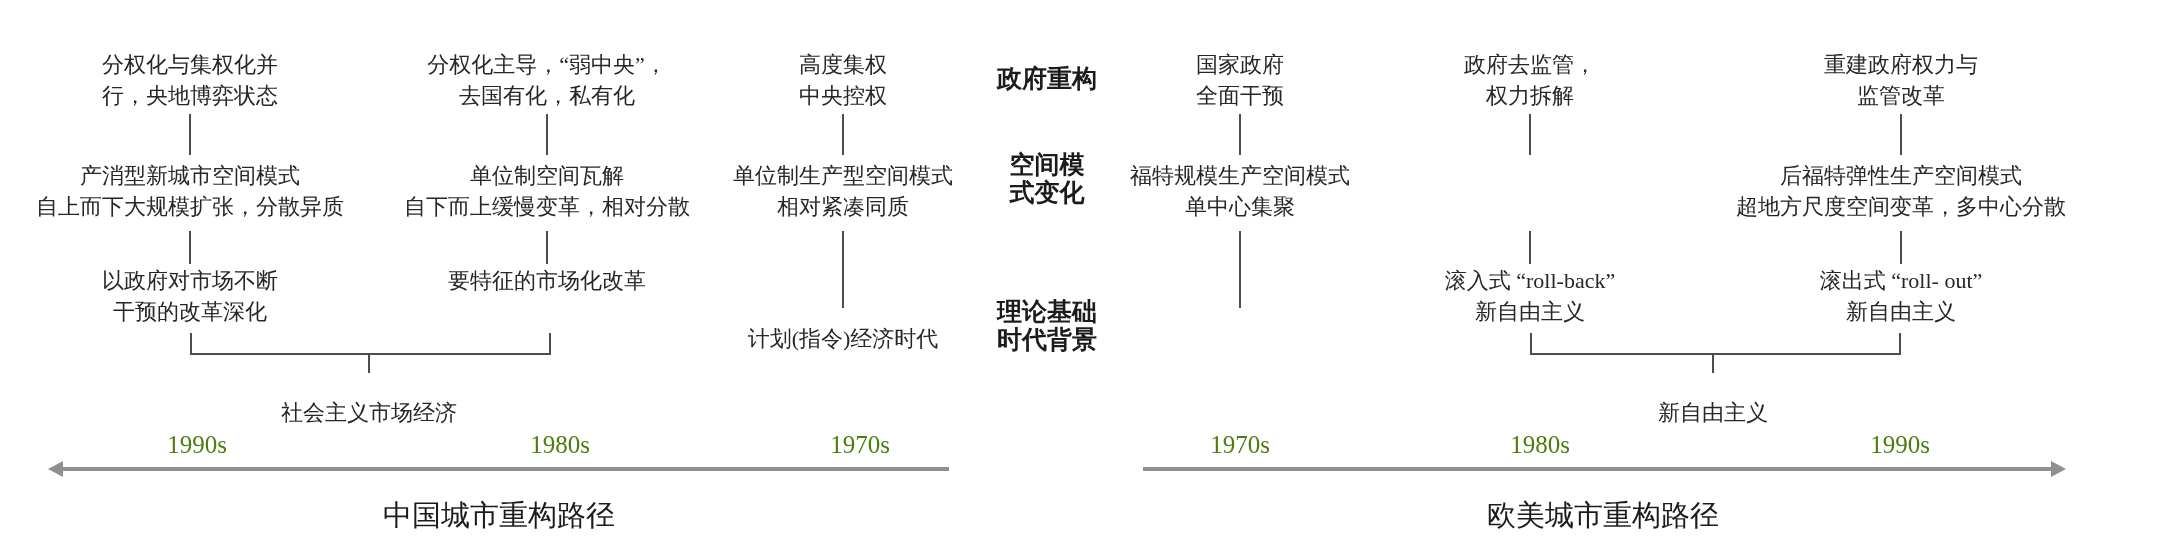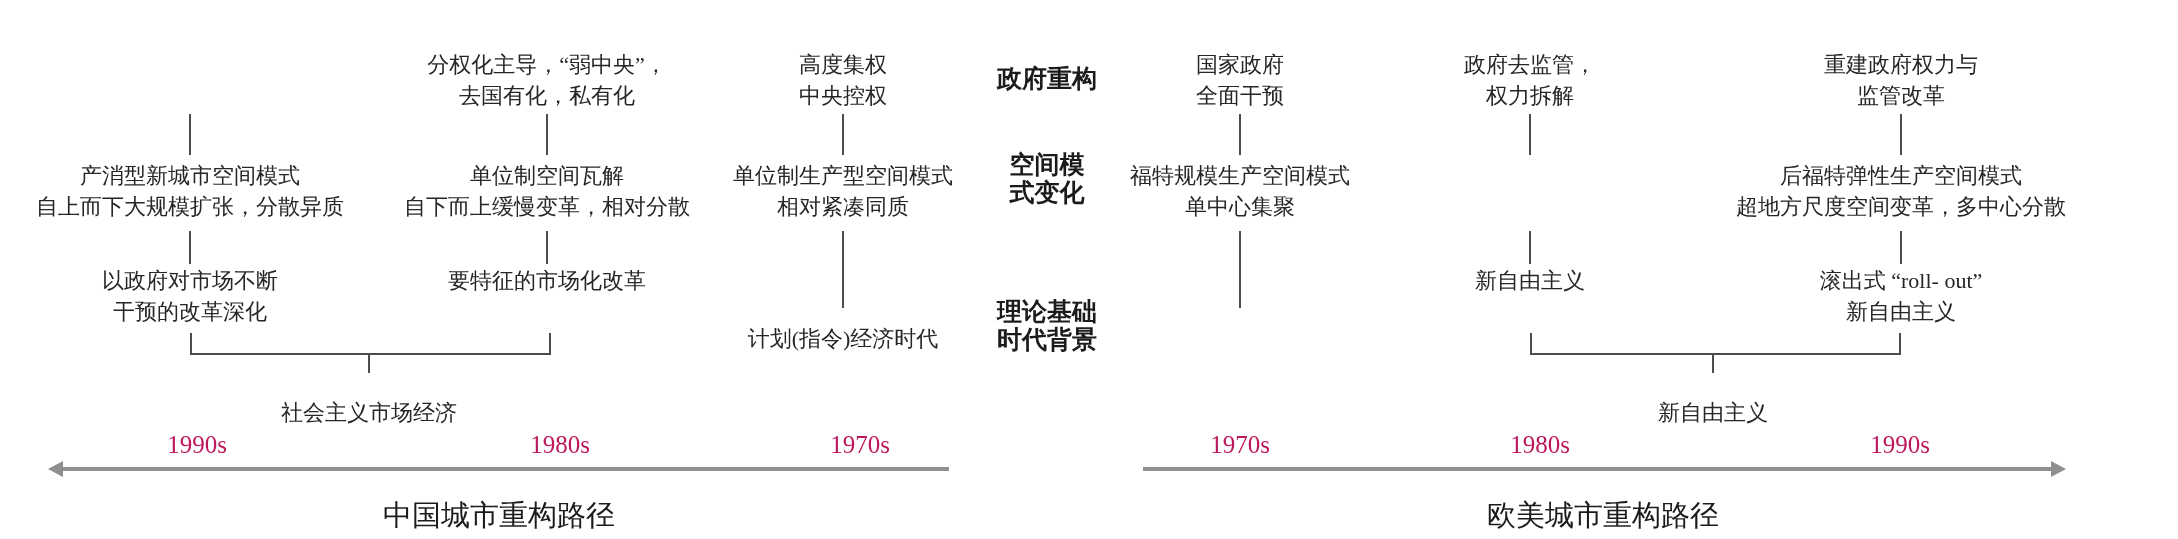--- a/index.html
+++ b/index.html
@@ -13,21 +13,21 @@
   }
   .mid{
     position:absolute;transform:translateX(-50%);text-align:center;
     font-size:25px;line-height:28px;font-weight:bold;color:#1b1b1b;
     font-family:"Liberation Sans","DejaVu Sans",sans-serif;white-space:nowrap;
   }
   .vline{position:absolute;width:2px;margin-left:-1px;background:#4d4d4d;}
   .bracket{position:absolute;border-left:2px solid #4d4d4d;border-right:2px solid #4d4d4d;border-bottom:2px solid #4d4d4d;}
   .tick{position:absolute;width:2px;margin-left:-1px;background:#4d4d4d;}
   .blabel{position:absolute;transform:translateX(-50%);font-size:22px;white-space:nowrap;margin-top:24px;}
-  .year{position:absolute;transform:translateX(-50%);font-size:25px;white-space:nowrap;color:#be185d;}
+  .year{position:absolute;transform:translateX(-50%);font-size:25px;white-space:nowrap;color:#4d7c0f;}
   .aline{position:absolute;height:4px;background:#8f8f8f;}
   .ahead-left{position:absolute;width:0;height:0;border-style:solid;
     border-width:8px 15px 8px 0;border-color:transparent #8f8f8f transparent transparent;}
   .ahead-right{position:absolute;width:0;height:0;border-style:solid;
     border-width:8px 0 8px 15px;border-color:transparent transparent transparent #8f8f8f;}
   .title{position:absolute;transform:translateX(-50%);font-size:29px;white-space:nowrap;color:#1b1b1b;}
 </style>
 </head>
 <body>
 
@@ -38,20 +38,24 @@
   </div>
   <div class="mid" style="left:1047px;top:150px">
     <div>空间模</div>
     <div>式变化</div>
   </div>
   <div class="mid" style="left:1047px;top:297px">
     <div>理论基础</div>
     <div>时代背景</div>
   </div>
 
+  <div class="txt" style="left:190px;top:49px">
+    <div>分权化与集权化并</div>
+    <div>行，央地博弈状态</div>
+  </div>
   <div class="vline" style="left:190px;top:114px;height:41px"></div>
   <div class="txt" style="left:190px;top:160px">
     <div>产消型新城市空间模式</div>
     <div>自上而下大规模扩张，分散异质</div>
   </div>
   <div class="vline" style="left:190px;top:231px;height:33px"></div>
   <div class="txt" style="left:190px;top:265px">
     <div>以政府对市场不断</div>
     <div>干预的改革深化</div>
   </div>
@@ -95,20 +99,21 @@
   </div>
   <div class="vline" style="left:1240px;top:231px;height:77px"></div>
 
   <div class="txt" style="left:1530px;top:49px">
     <div>政府去监管，</div>
     <div>权力拆解</div>
   </div>
   <div class="vline" style="left:1530px;top:114px;height:41px"></div>
   <div class="vline" style="left:1530px;top:231px;height:33px"></div>
   <div class="txt" style="left:1530px;top:265px">
+    <div>滚入式 “roll-back”</div>
     <div>新自由主义</div>
   </div>
 
   <div class="txt" style="left:1901px;top:49px">
     <div>重建政府权力与</div>
     <div>监管改革</div>
   </div>
   <div class="vline" style="left:1901px;top:114px;height:41px"></div>
   <div class="txt" style="left:1901px;top:160px">
     <div>后福特弹性生产空间模式</div>

